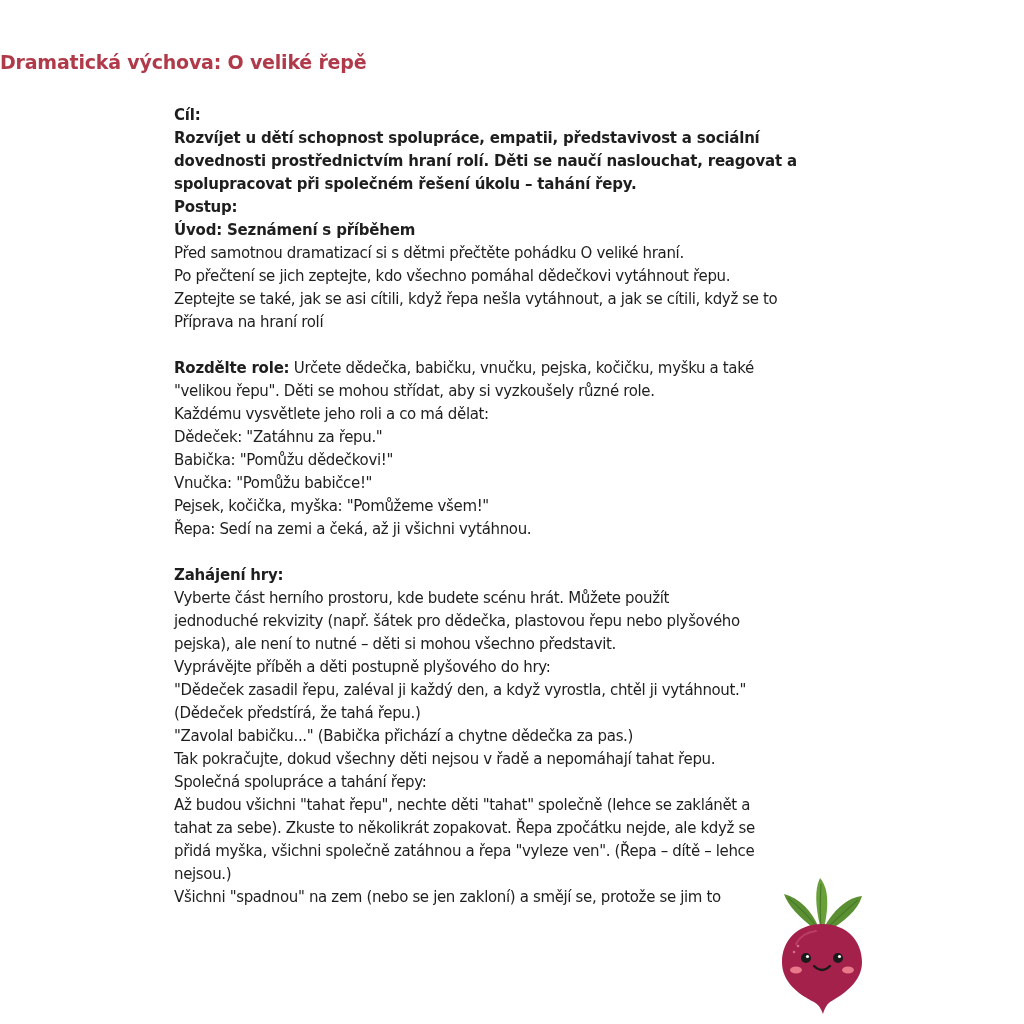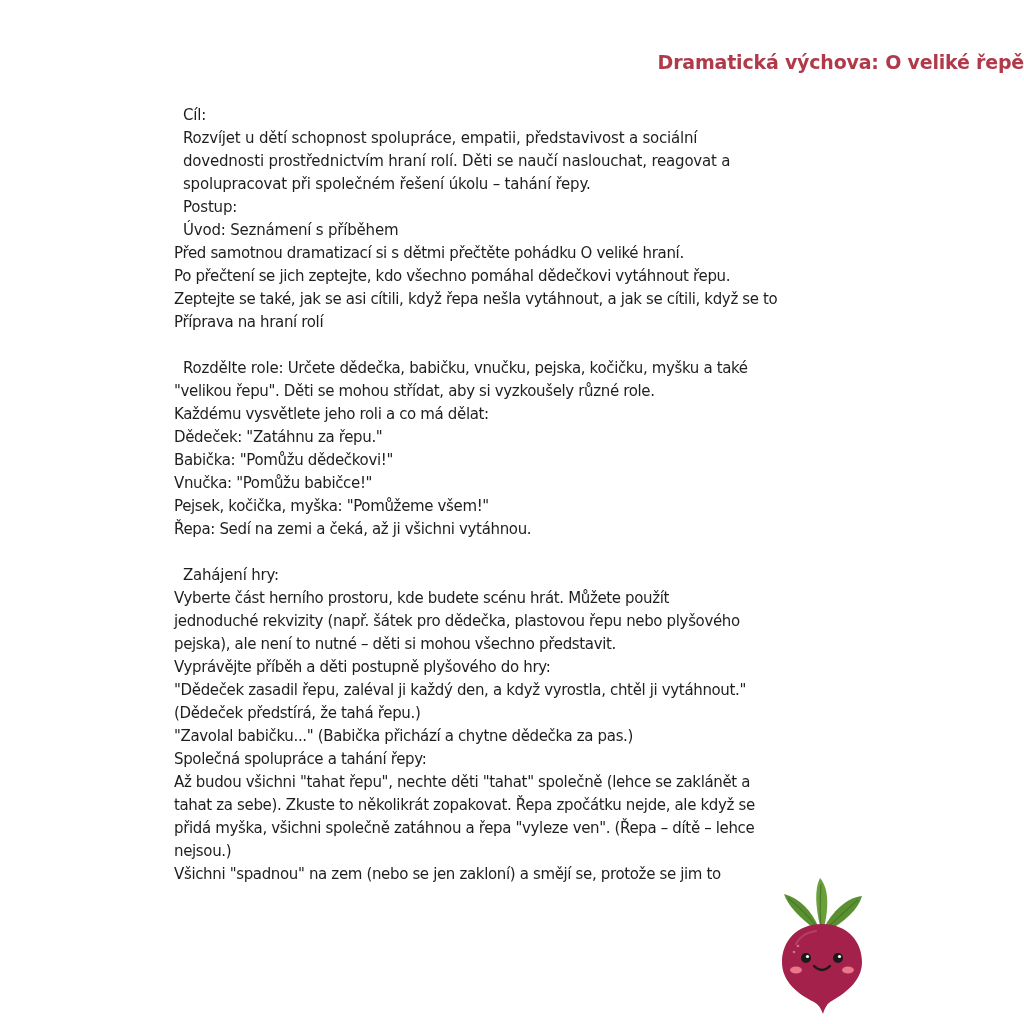--- a/index.html
+++ b/index.html
@@ -13,42 +13,41 @@
       position: relative;
       overflow: hidden;
       font-family: "DejaVu Sans", sans-serif;
       color: #1e1e1e;
     }
     .page-title {
       position: absolute;
       top: 51px;
       left: 0;
       width: 1024px;
-      text-align: right;
+      text-align: left;
       font-size: 19px;
       font-weight: bold;
       color: #b03a4a;
       letter-spacing: -0.2px;
     }
     .content {
       position: absolute;
       top: 104px;
       left: 174px;
       width: 680px;
       font-size: 15px;
       line-height: 23px;
     }
     .line {
       white-space: nowrap;
       letter-spacing: -0.35px;
     }
     .bold {
-      font-weight: normal;
+      font-weight: bold;
       letter-spacing: -0.2px;
-      margin-left: 9px;
     }
     .spacer {
       height: 23px;
     }
     .beet {
       position: absolute;
       left: 778px;
       top: 874px;
       width: 90px;
       height: 140px;
@@ -88,20 +87,21 @@
   <div class="spacer"></div>
 
   <div class="line bold">Zahájení hry:</div>
   <div class="line">Vyberte část herního prostoru, kde budete scénu hrát. Můžete použít</div>
   <div class="line">jednoduché rekvizity (např. šátek pro dědečka, plastovou řepu nebo plyšového</div>
   <div class="line">pejska), ale není to nutné – děti si mohou všechno představit.</div>
   <div class="line">Vyprávějte příběh a děti postupně plyšového do hry:</div>
   <div class="line">"Dědeček zasadil řepu, zaléval ji každý den, a když vyrostla, chtěl ji vytáhnout."</div>
   <div class="line">(Dědeček předstírá, že tahá řepu.)</div>
   <div class="line">"Zavolal babičku..." (Babička přichází a chytne dědečka za pas.)</div>
+  <div class="line">Tak pokračujte, dokud všechny děti nejsou v řadě a nepomáhají tahat řepu.</div>
   <div class="line">Společná spolupráce a tahání řepy:</div>
   <div class="line">Až budou všichni "tahat řepu", nechte děti "tahat" společně (lehce se zaklánět a</div>
   <div class="line">tahat za sebe). Zkuste to několikrát zopakovat. Řepa zpočátku nejde, ale když se</div>
   <div class="line">přidá myška, všichni společně zatáhnou a řepa "vyleze ven". (Řepa – dítě – lehce</div>
   <div class="line">nejsou.)</div>
   <div class="line">Všichni "spadnou" na zem (nebo se jen zakloní) a smějí se, protože se jim to</div>
 </div>
 
 <svg class="beet" viewBox="0 0 90 140" xmlns="http://www.w3.org/2000/svg">
 

